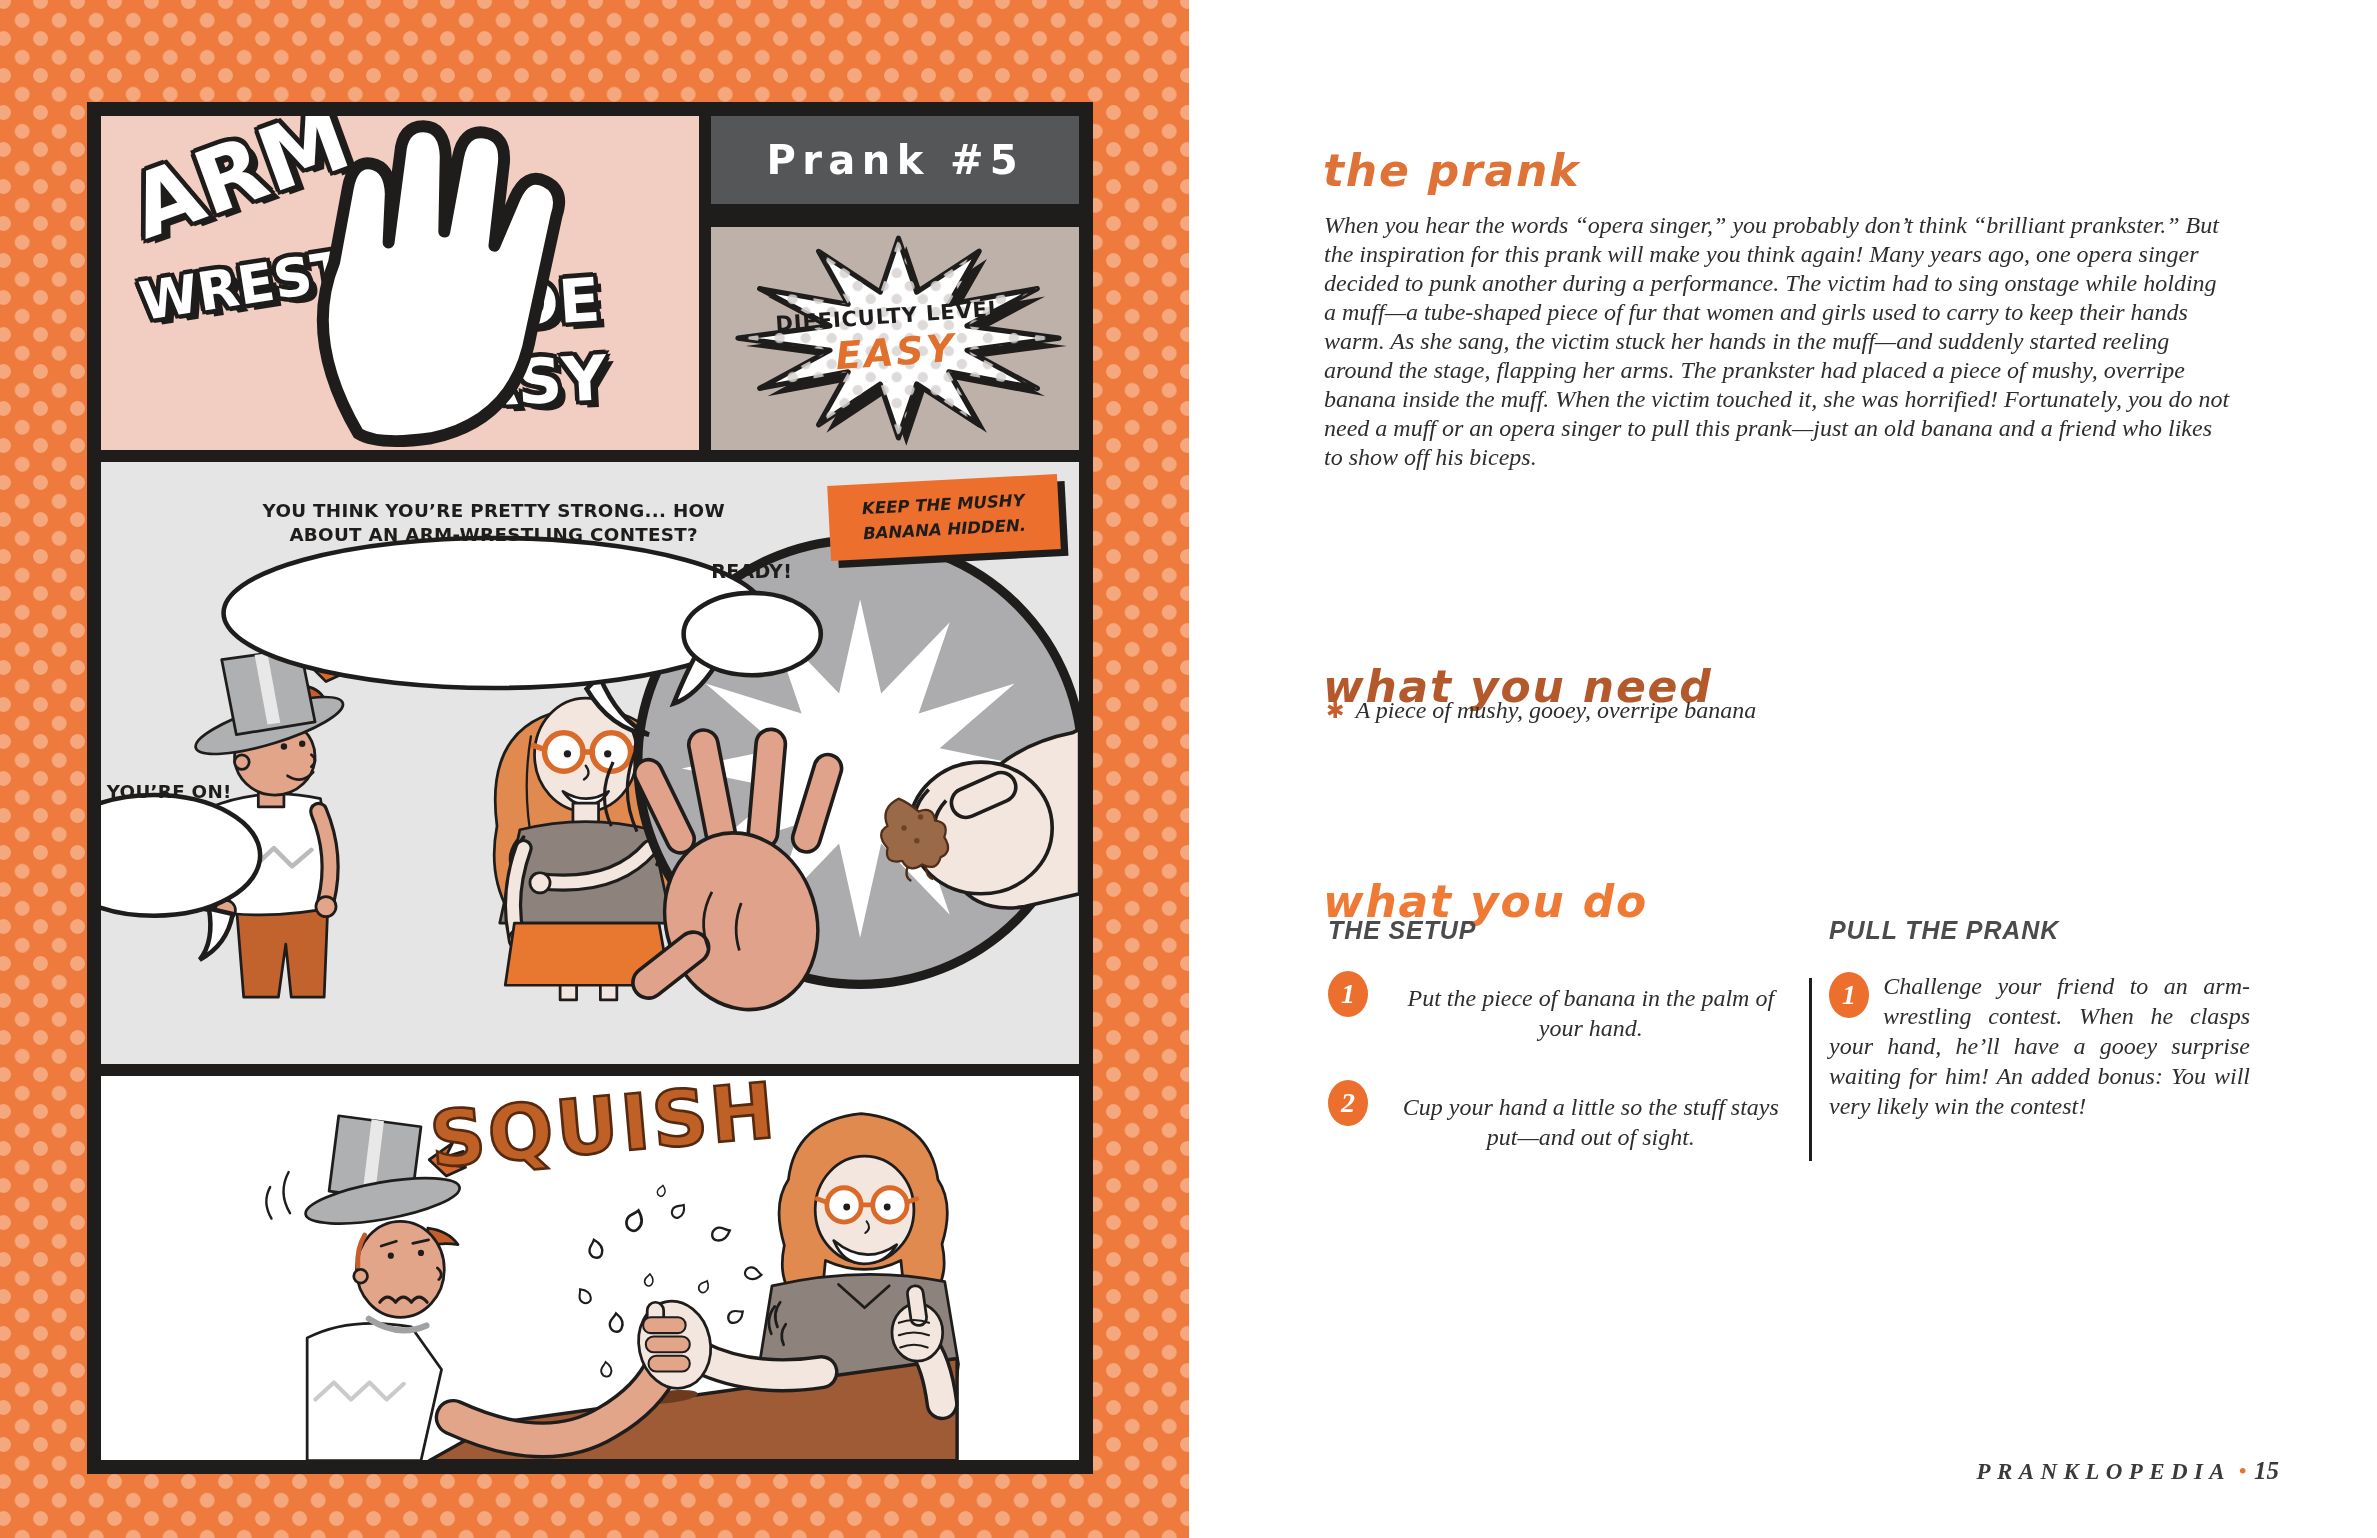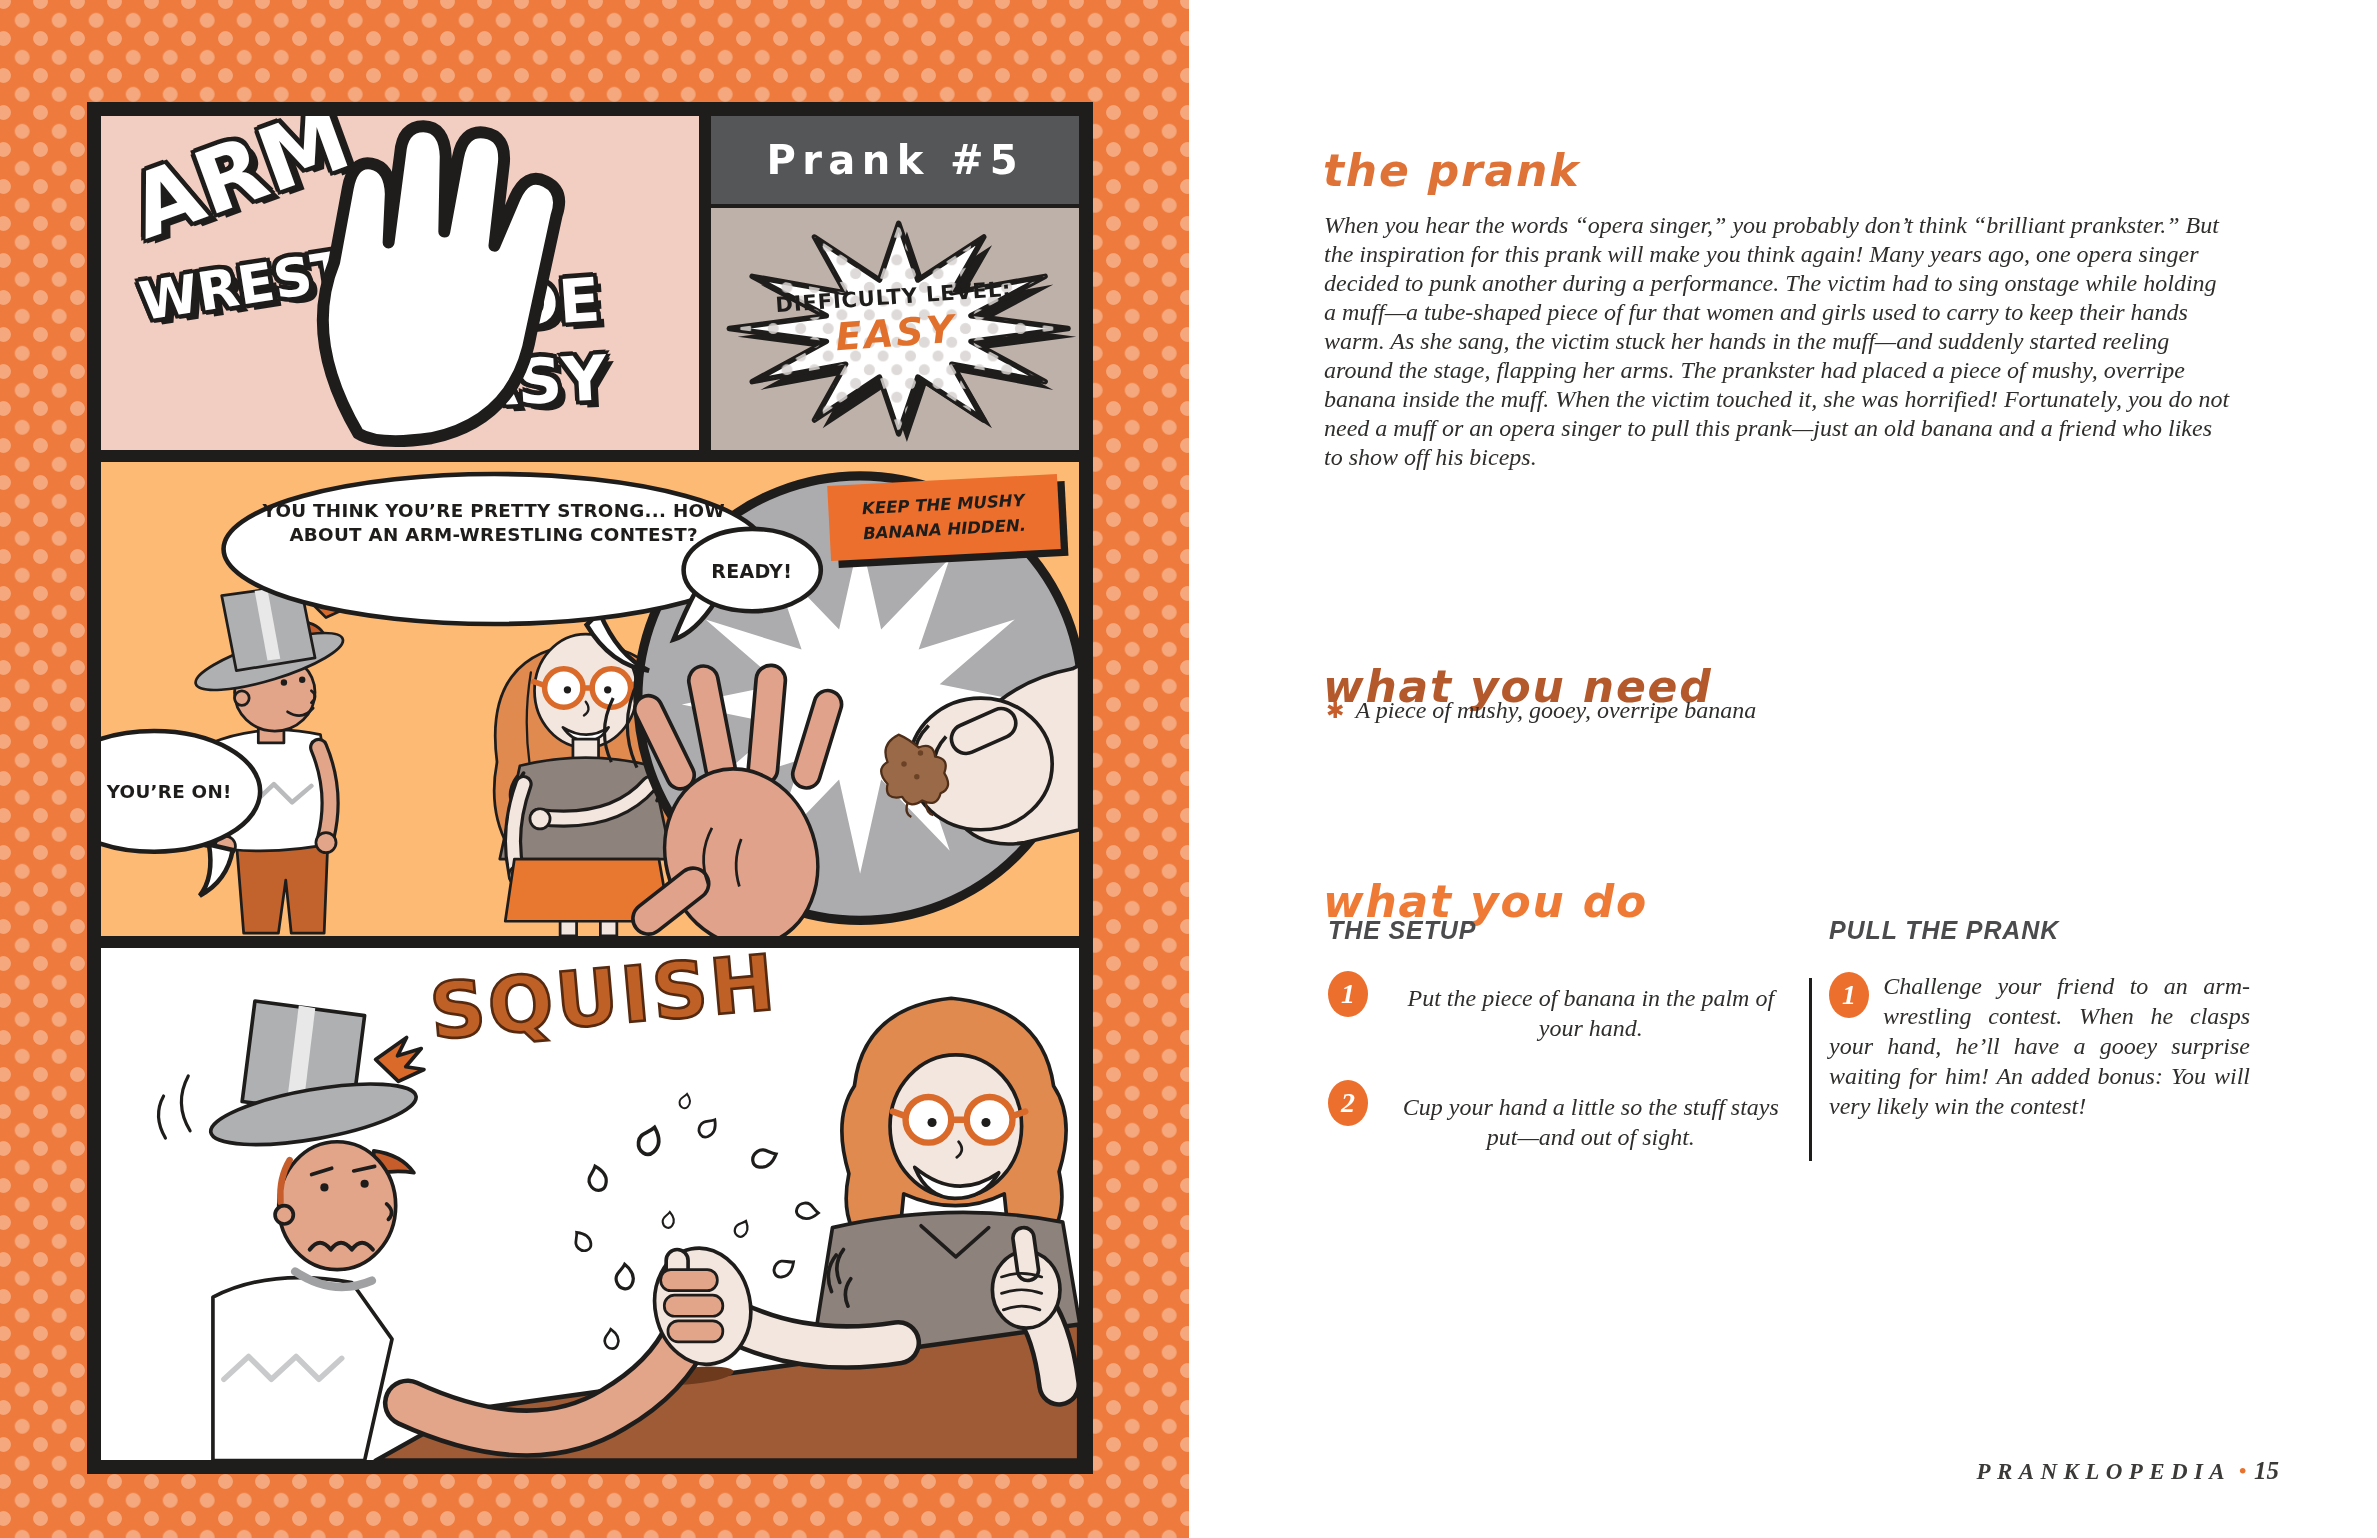--- a/index.html
+++ b/index.html
@@ -9,25 +9,25 @@
   .page-left{position:absolute;left:0;top:0;width:1189px;height:1538px;
     background-color:#EE7B3D;
     background-image:radial-gradient(circle,#F5A87D 6.9px,rgba(0,0,0,0) 7.8px),
                      radial-gradient(circle,#F5A87D 6.9px,rgba(0,0,0,0) 7.8px);
     background-size:37px 37px;background-position:3.7px 1.8px,22px 20px;}
   .frame{position:absolute;left:87px;top:102px;width:1006px;height:1372px;
     background:#1f1d1c;box-sizing:border-box;padding:13.7px;display:flex;flex-direction:column;gap:12px;}
   .row1{flex:none;height:334px;display:flex;gap:12px;}
   .panel{position:relative;overflow:hidden;}
   .panel-title{flex:1;background:#F2CEC2;}
-  .col-right{flex:none;width:368px;display:flex;flex-direction:column;gap:4px;}
+  .col-right{flex:none;width:368px;display:flex;flex-direction:column;gap:23px;}
   .bar-prank{flex:none;height:88px;background:#555658;display:flex;align-items:center;justify-content:center;}
   .bar-prank span{font-family:"DejaVu Sans",sans-serif;font-weight:bold;color:#fff;font-size:40px;letter-spacing:6.4px;}
   .panel-burst{flex:1;background:#BEB1A9;}
-  .panel-mid{flex:none;height:474px;background:#fdba74;}
+  .panel-mid{flex:none;height:602px;background:#e5e5e5;}
   .panel-bot{flex:1;background:#fff;}
   .panel svg{position:absolute;left:0;top:0;width:100%;height:100%;}
 
   .outlined{position:absolute;font-family:"DejaVu Sans",sans-serif;font-weight:bold;color:#fff;white-space:nowrap;
     text-shadow:-3.7px -3.7px 0 #1f1d1c,3.7px -3.7px 0 #1f1d1c,-3.7px 3.7px 0 #1f1d1c,3.7px 3.7px 0 #1f1d1c,
                 -4.6px 0 0 #1f1d1c,4.6px 0 0 #1f1d1c,0 -4.6px 0 #1f1d1c,0 4.6px 0 #1f1d1c,7.3px 7.3px 0 #1f1d1c;}
   .t-arm{left:27.4px;top:5.5px;font-size:88px;transform:rotate(-20deg);}
   .t-wrestling{left:37px;top:128px;font-size:53px;transform:rotate(-9deg);}
   .t-made{left:302px;top:155px;font-size:60px;transform:rotate(-4deg);}
   .t-easy{left:326px;top:230px;font-size:62px;transform:rotate(-3deg);}

